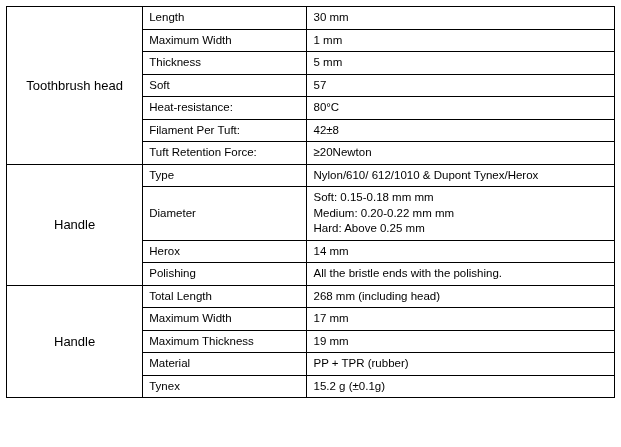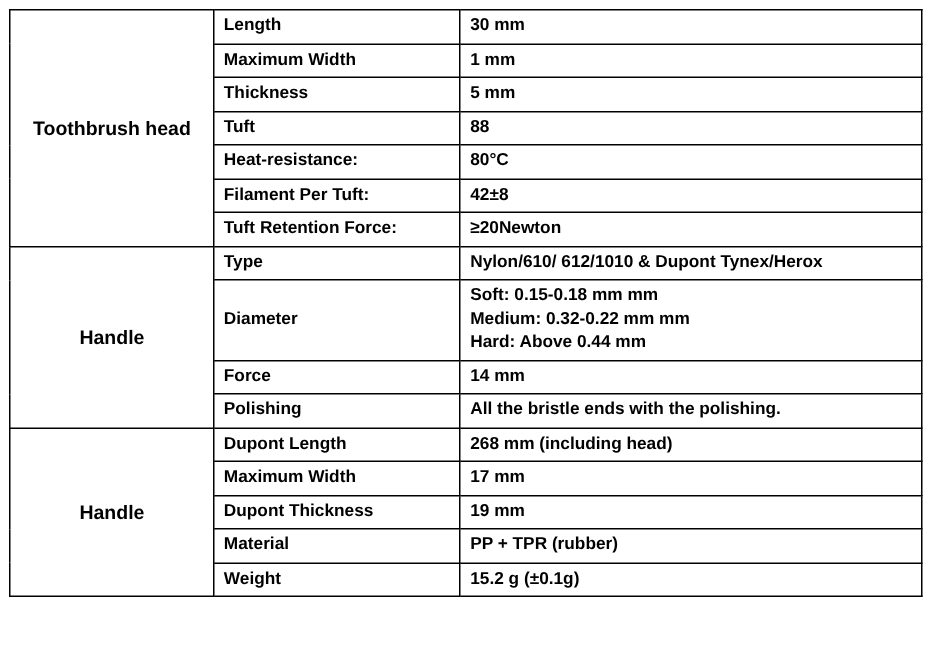--- a/index.html
+++ b/index.html
@@ -24,21 +24,20 @@
     border-collapse: collapse;
     width: 609px;
     table-layout: fixed;
     font-size: 11.5px;
   }
   table.spec td {
     border: 1px solid #000000;
     padding: 3px 6px 3px 6px;
     vertical-align: middle;
     line-height: 1.35;
-    font-weight: bold;
   }
   td.group {
     text-align: center;
     vertical-align: middle;
     font-size: 13px;
   }
   td.prop {
     text-align: left;
   }
   td.val {
@@ -72,22 +71,22 @@
       </tr>
       <tr>
         <td class="prop">Maximum Width</td>
         <td class="val">1 mm</td>
       </tr>
       <tr>
         <td class="prop">Thickness</td>
         <td class="val">5 mm</td>
       </tr>
       <tr>
-        <td class="prop">Tuft</td>
-        <td class="val">88</td>
+        <td class="prop">Soft</td>
+        <td class="val">57</td>
       </tr>
       <tr>
         <td class="prop">Heat-resistance:</td>
         <td class="val">80°C</td>
       </tr>
       <tr>
         <td class="prop">Filament Per Tuft:</td>
         <td class="val">42±8</td>
       </tr>
       <tr>
@@ -97,49 +96,49 @@
 
       <tr>
         <td class="group" rowspan="4">Handle</td>
         <td class="prop">Type</td>
         <td class="val">Nylon/610/ 612/1010 &amp; Dupont Tynex/Herox</td>
       </tr>
       <tr>
         <td class="prop multi">Diameter</td>
         <td class="val multi val-lines">
           <div>Soft: 0.15-0.18 mm mm</div>
-          <div>Medium: 0.32-0.22 mm mm</div>
-          <div>Hard: Above 0.44 mm</div>
+          <div>Medium: 0.20-0.22 mm mm</div>
+          <div>Hard: Above 0.25 mm</div>
         </td>
       </tr>
       <tr>
-        <td class="prop">Force</td>
+        <td class="prop">Herox</td>
         <td class="val">14 mm</td>
       </tr>
       <tr>
         <td class="prop">Polishing</td>
         <td class="val">All the bristle ends with the polishing.</td>
       </tr>
 
       <tr>
         <td class="group" rowspan="5">Handle</td>
-        <td class="prop">Dupont Length</td>
+        <td class="prop">Total Length</td>
         <td class="val">268 mm (including head)</td>
       </tr>
       <tr>
         <td class="prop">Maximum Width</td>
         <td class="val">17 mm</td>
       </tr>
       <tr>
-        <td class="prop">Dupont Thickness</td>
+        <td class="prop">Maximum Thickness</td>
         <td class="val">19 mm</td>
       </tr>
       <tr>
         <td class="prop">Material</td>
         <td class="val">PP + TPR (rubber)</td>
       </tr>
       <tr>
-        <td class="prop">Weight</td>
+        <td class="prop">Tynex</td>
         <td class="val">15.2 g (±0.1g)</td>
       </tr>
     </tbody>
   </table>
 </div>
 
 </body></html>

